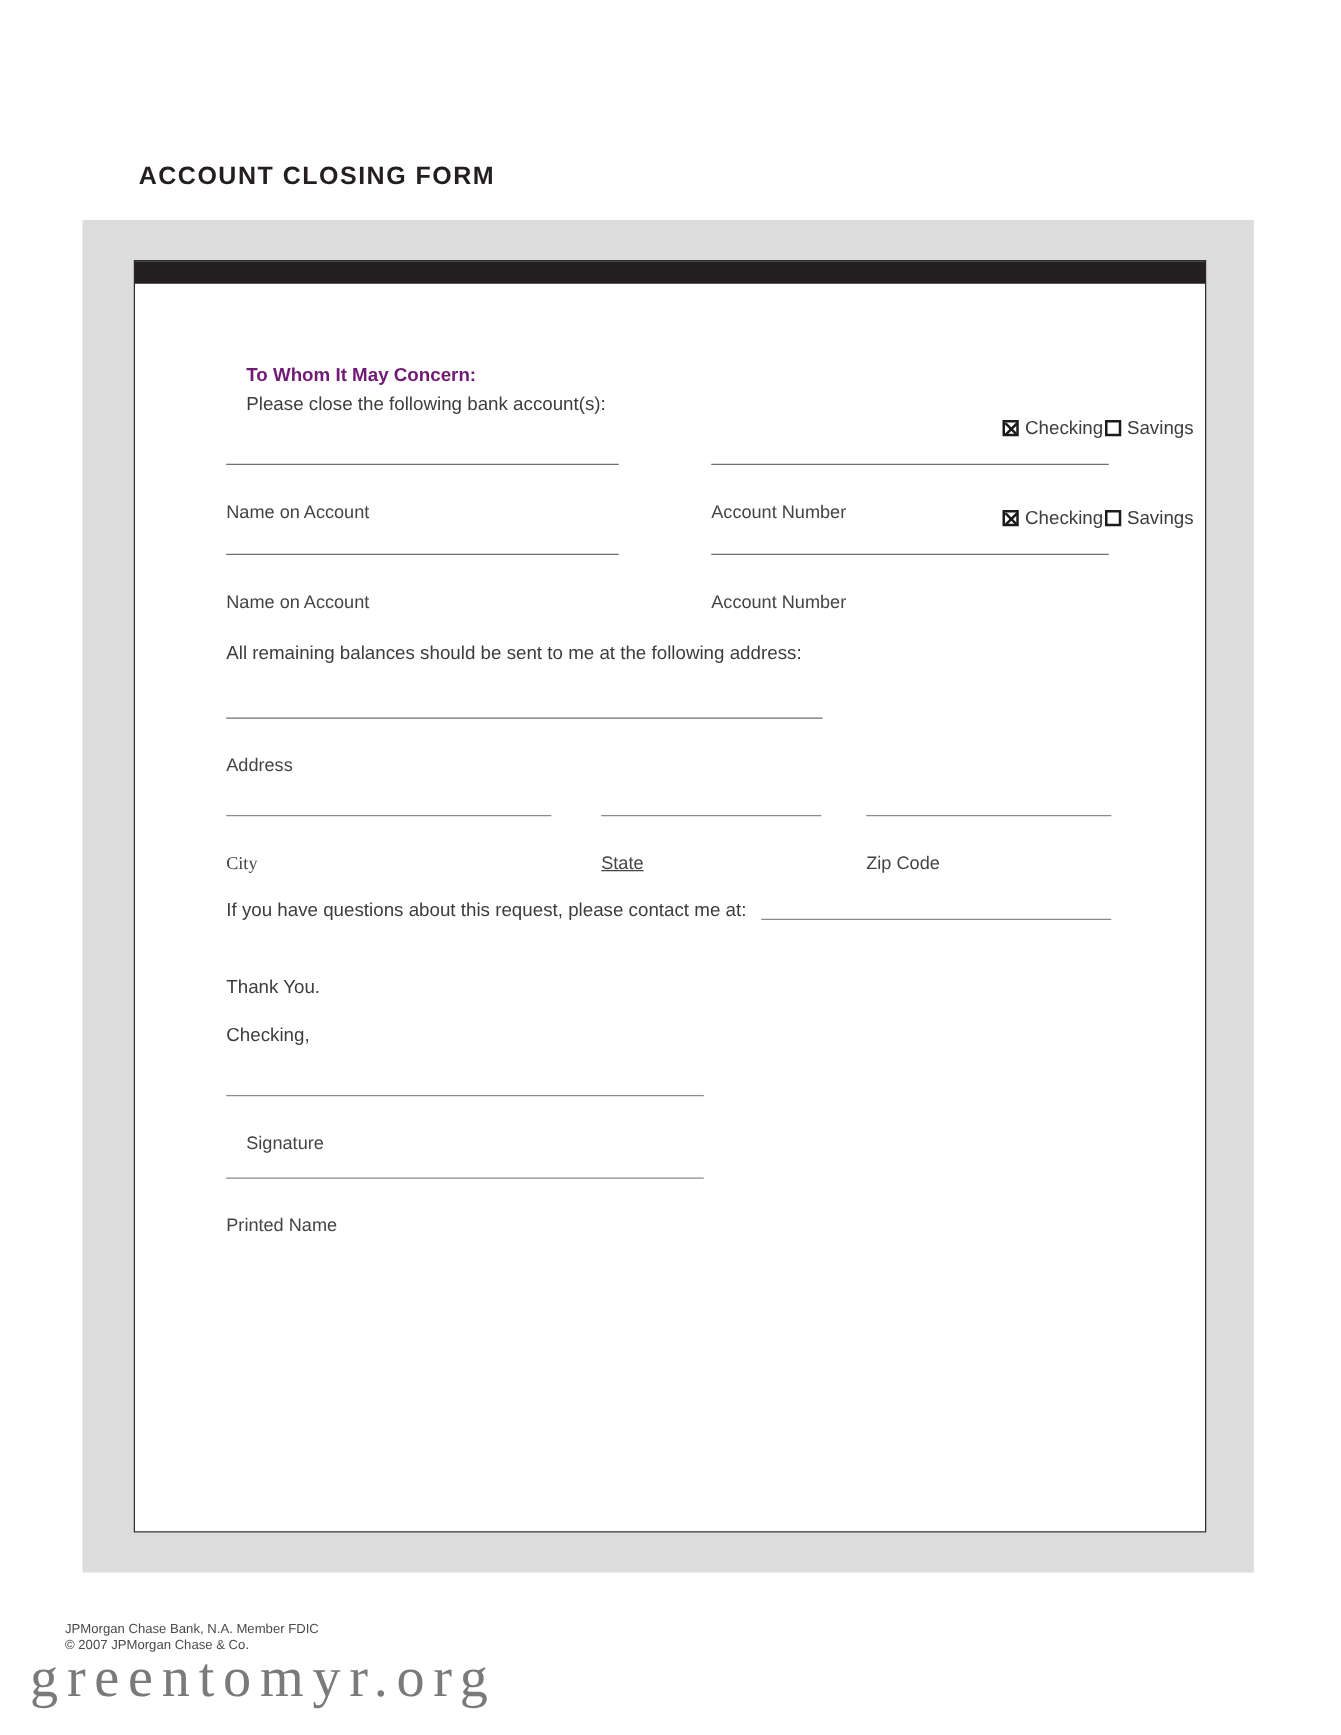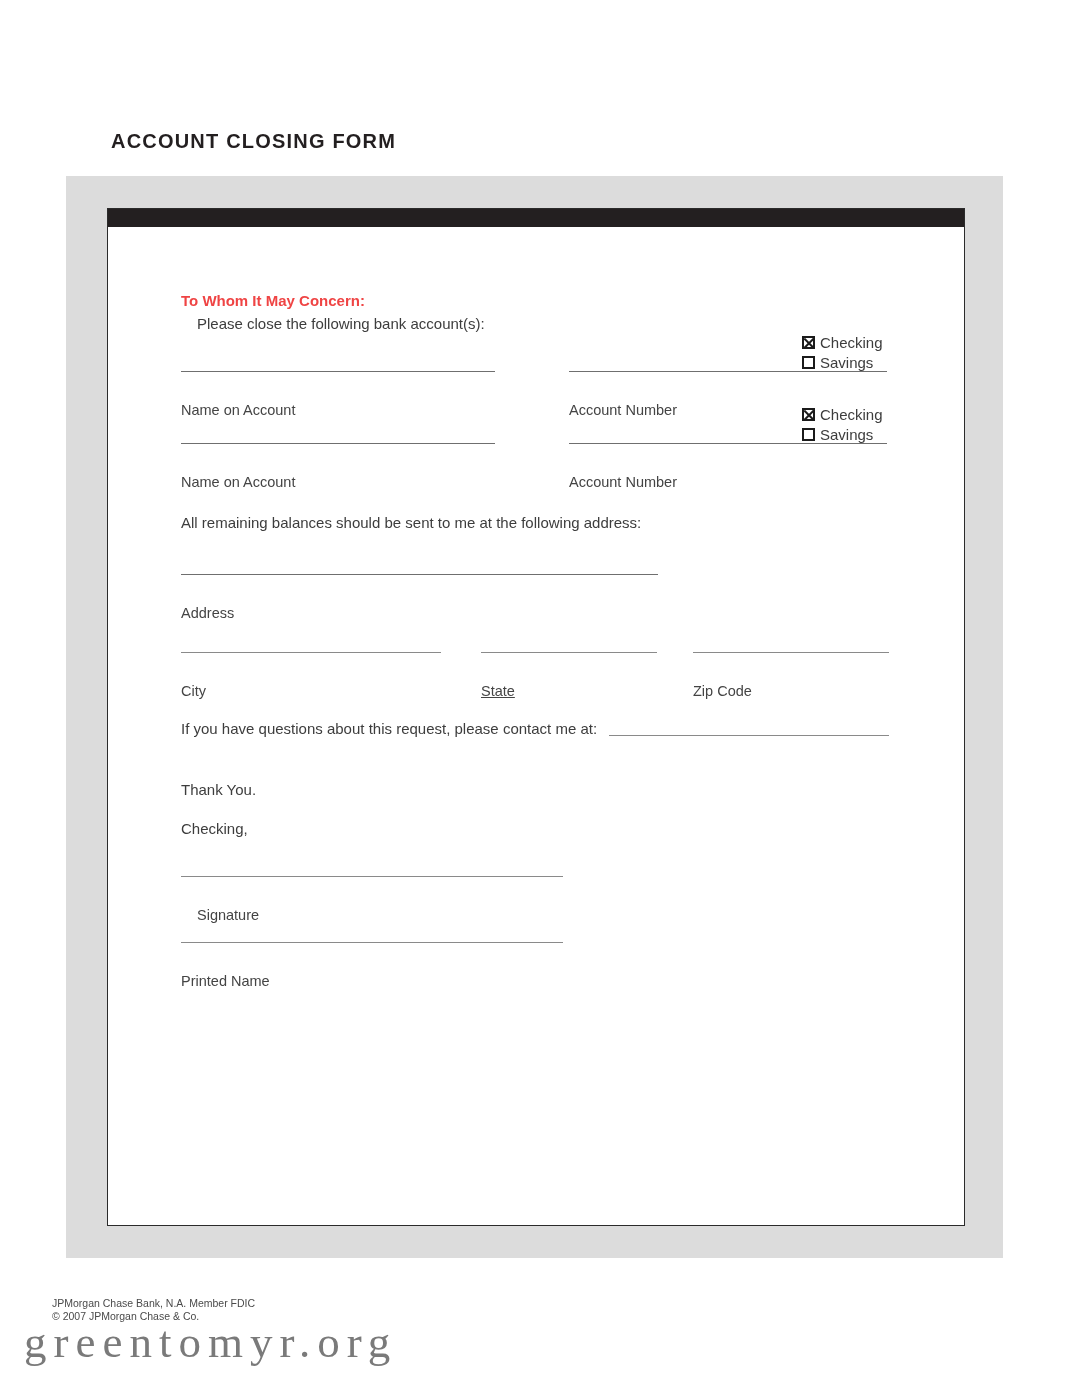--- a/index.html
+++ b/index.html
@@ -70,21 +70,22 @@
 
   .txt {
     position: absolute;
     font-size: 15px;
     line-height: 19px;
     color: #3d3d3d;
     white-space: nowrap;
   }
   .txt.bold {
     font-weight: bold;
-    color: #ef4444;
+    color: #701a75;
+    margin-left: 16px;
   }
   .label {
     position: absolute;
     font-size: 14.5px;
     color: #444444;
     white-space: nowrap;
     margin-top: 21px;
   }
 
   
@@ -94,21 +95,21 @@
     border-top: 1.5px solid #6f6f6f;
   }
   .rule.thin {
     border-top: 1px solid #8a8a8a;
   }
 
   
   .cb-group {
     position: absolute;
     display: flex;
-    flex-direction: column;
+    flex-direction: row;
     gap: 1px;
   }
   .cb-row {
     display: flex;
     align-items: center;
     gap: 5px;
     height: 19px;
   }
   .cb-box {
     width: 13px;
@@ -213,21 +214,21 @@
       </div>
     </div>
 
     <div class="txt" style="left:73px; top:304px;">All remaining balances should be sent to me at the following address:</div>
 
     <div class="rule" style="left:73px; top:365px; width:477px;"></div>
     <div class="label" style="left:73px; top:375px;">Address</div>
     <div class="txt" style="left:76px; top:343px;"></div>
 
     <div class="rule thin" style="left:73px; top:443px; width:260px;"></div>
-    <div class="label" style="left:73px; top:453px;">City</div>
+    <div class="label" style="left:73px; top:453px;font-family:Liberation Serif, serif;">City</div>
     <div class="txt" style="left:76px; top:421px;"></div>
 
     <div class="rule thin" style="left:373px; top:443px; width:176px;"></div>
     <div class="label" style="left:373px; top:453px;text-decoration:underline;">State</div>
     <div class="txt" style="left:376px; top:421px;"></div>
 
     <div class="rule thin" style="left:585px; top:443px; width:196px;"></div>
     <div class="label" style="left:585px; top:453px;">Zip Code</div>
     <div class="txt" style="left:588px; top:421px;"></div>
 

